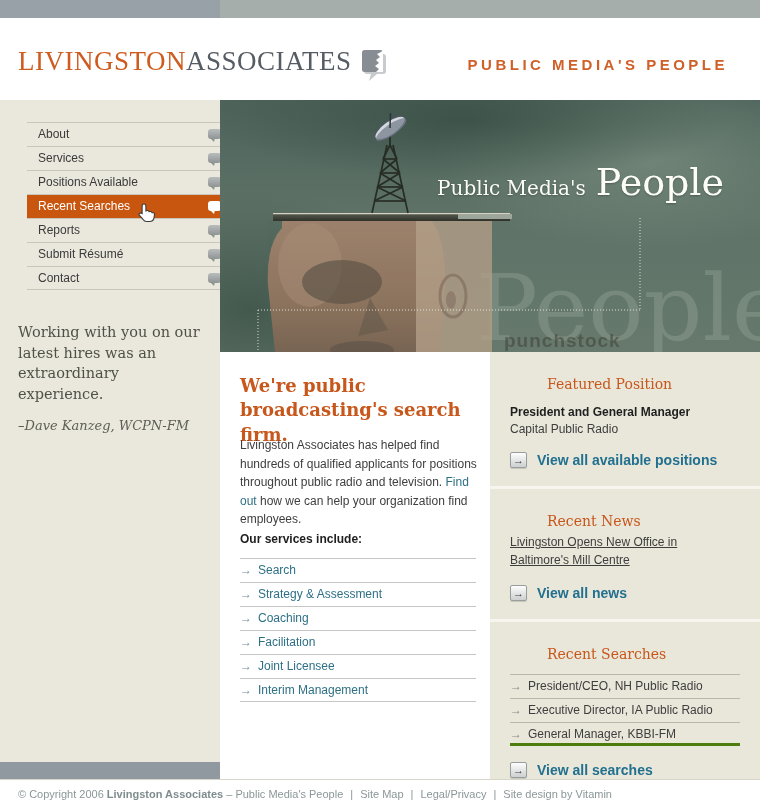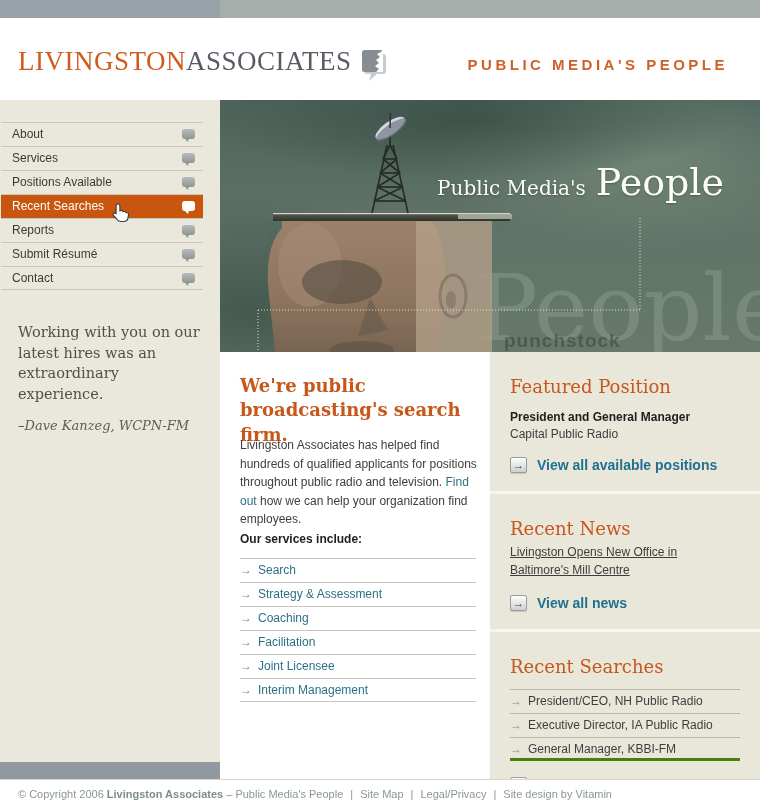--- a/index.html
+++ b/index.html
@@ -17,21 +17,21 @@
   .logo-word.l1 { color:#cf5c1f; }
   .logo-word.l2 { color:#565c63; }
   .logo-mark { margin-left:7px; position:relative; top:0px; }
   .tagline { position:absolute; right:32px; top:56px; font-size:15px; font-weight:bold;
              letter-spacing:3.5px; color:#cf6028; }
 
   
   .sidebar { position:absolute; left:0; top:100px; width:220px; height:662px; background:#eae8dd; }
   .sidebar-bottom-bar { position:absolute; left:0; top:762px; width:220px; height:17px; background:#90999f; }
 
-  .nav { position:absolute; left:1px; top:22px; width:202px; list-style:none; }
+  .nav { position:absolute; left:27px; top:22px; width:202px; list-style:none; }
   .nav li { position:relative; height:24px; line-height:23px; border-top:1px solid #c9c6b9;
             padding-left:11px; font-size:12px; color:#3a3a3a; cursor:pointer; }
   .nav li:last-child { border-bottom:1px solid #c9c6b9; }
   .nav li.active { background:#c9560f; color:#fff; }
   .bubble { position:absolute; right:8px; top:6px; width:13px; height:10px;
             background:linear-gradient(#b9bcbc,#8f9494); border-radius:3px; }
   .bubble:after { content:""; position:absolute; left:2px; bottom:-3px; width:0; height:0;
                   border-left:4px solid transparent; border-right:1px solid transparent;
                   border-top:4px solid #8f9494; }
   .nav li.active .bubble { background:#fff; }
@@ -59,21 +59,21 @@
   .services { position:absolute; left:240px; top:558px; width:236px; list-style:none; }
   .services li { height:24px; line-height:23px; border-top:1px solid #c6c6c6; font-size:12px; cursor:pointer; }
   .services li:last-child { border-bottom:1px solid #c6c6c6; }
   .arrow-glyph { color:#6d8c98; margin-right:6px; }
   .services a { color:#2e7086; text-decoration:none; }
 
   
   .aside { position:absolute; left:490px; top:352px; width:270px; height:427px; background:#e9e6da; }
   .aside-section { padding:24px 20px 18px; }
   .aside-sep { height:3px; background:#f7f5ee; }
-  .aside h2 { font-family:"DejaVu Serif", serif; font-size:18px; font-weight:normal; color:#c7571b; }
+  .aside h2 { font-family:"DejaVu Serif", serif; font-size:14px; font-weight:normal; color:#c7571b;margin-left:37px; }
   .feat-title { margin-top:13px; font-size:12px; font-weight:bold; color:#1f1f1f; }
   .feat-org { margin-top:3px; font-size:12px; color:#3e3e3e; }
   .cta-row { margin-top:16px; display:flex; align-items:center; cursor:pointer; }
   .arrow-btn { width:17px; height:16px; border:1px solid #989e9e; background:linear-gradient(#fdfdfd,#cdd0d0);
                color:#33393f; font-size:11px; line-height:14px; text-align:center; border-radius:2px;
                margin-right:10px; box-shadow:0 1px 1px rgba(0,0,0,.15); }
   .cta-label { font-size:14px; font-weight:bold; color:#21708f; }
   .news-item { margin-top:4px; font-size:12px; line-height:1.5; color:#3e3e3e; width:210px;text-decoration:underline; }
   .search-list { margin-top:12px; list-style:none; }
   .search-list li { height:24px; line-height:23px; border-top:1px solid #b9b6ab; font-size:12px; color:#3e3e3e; cursor:pointer; }

